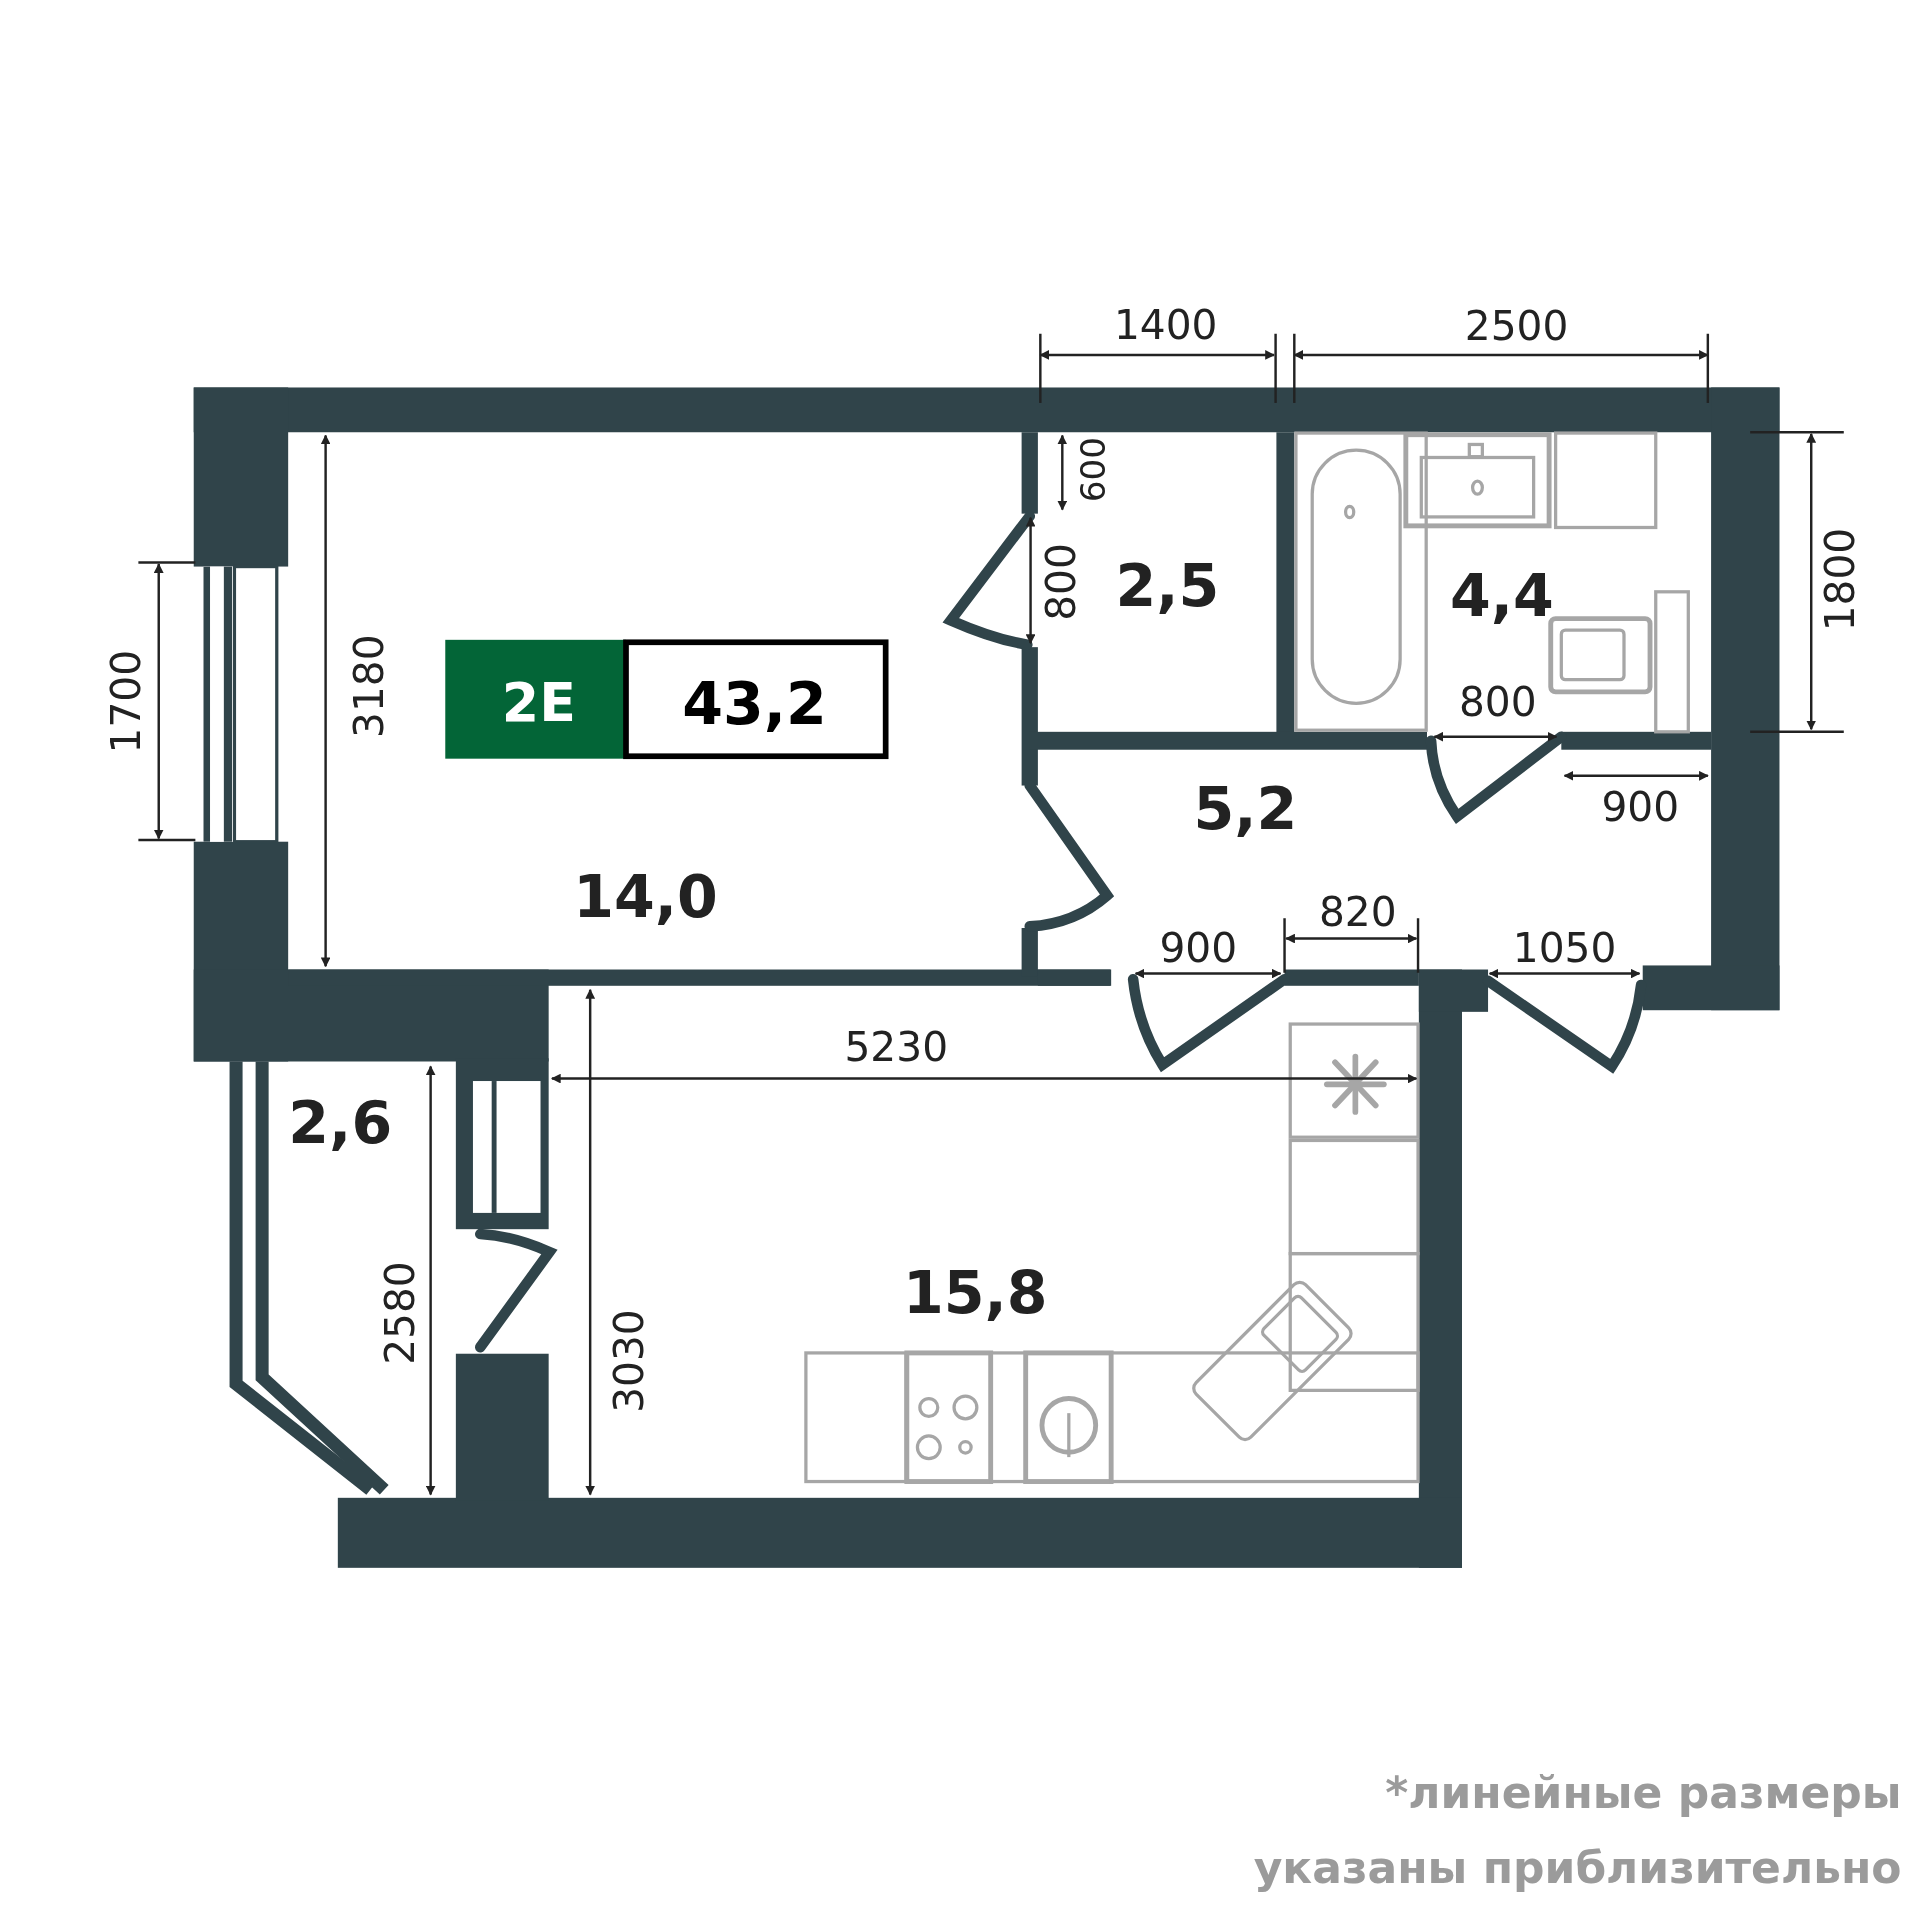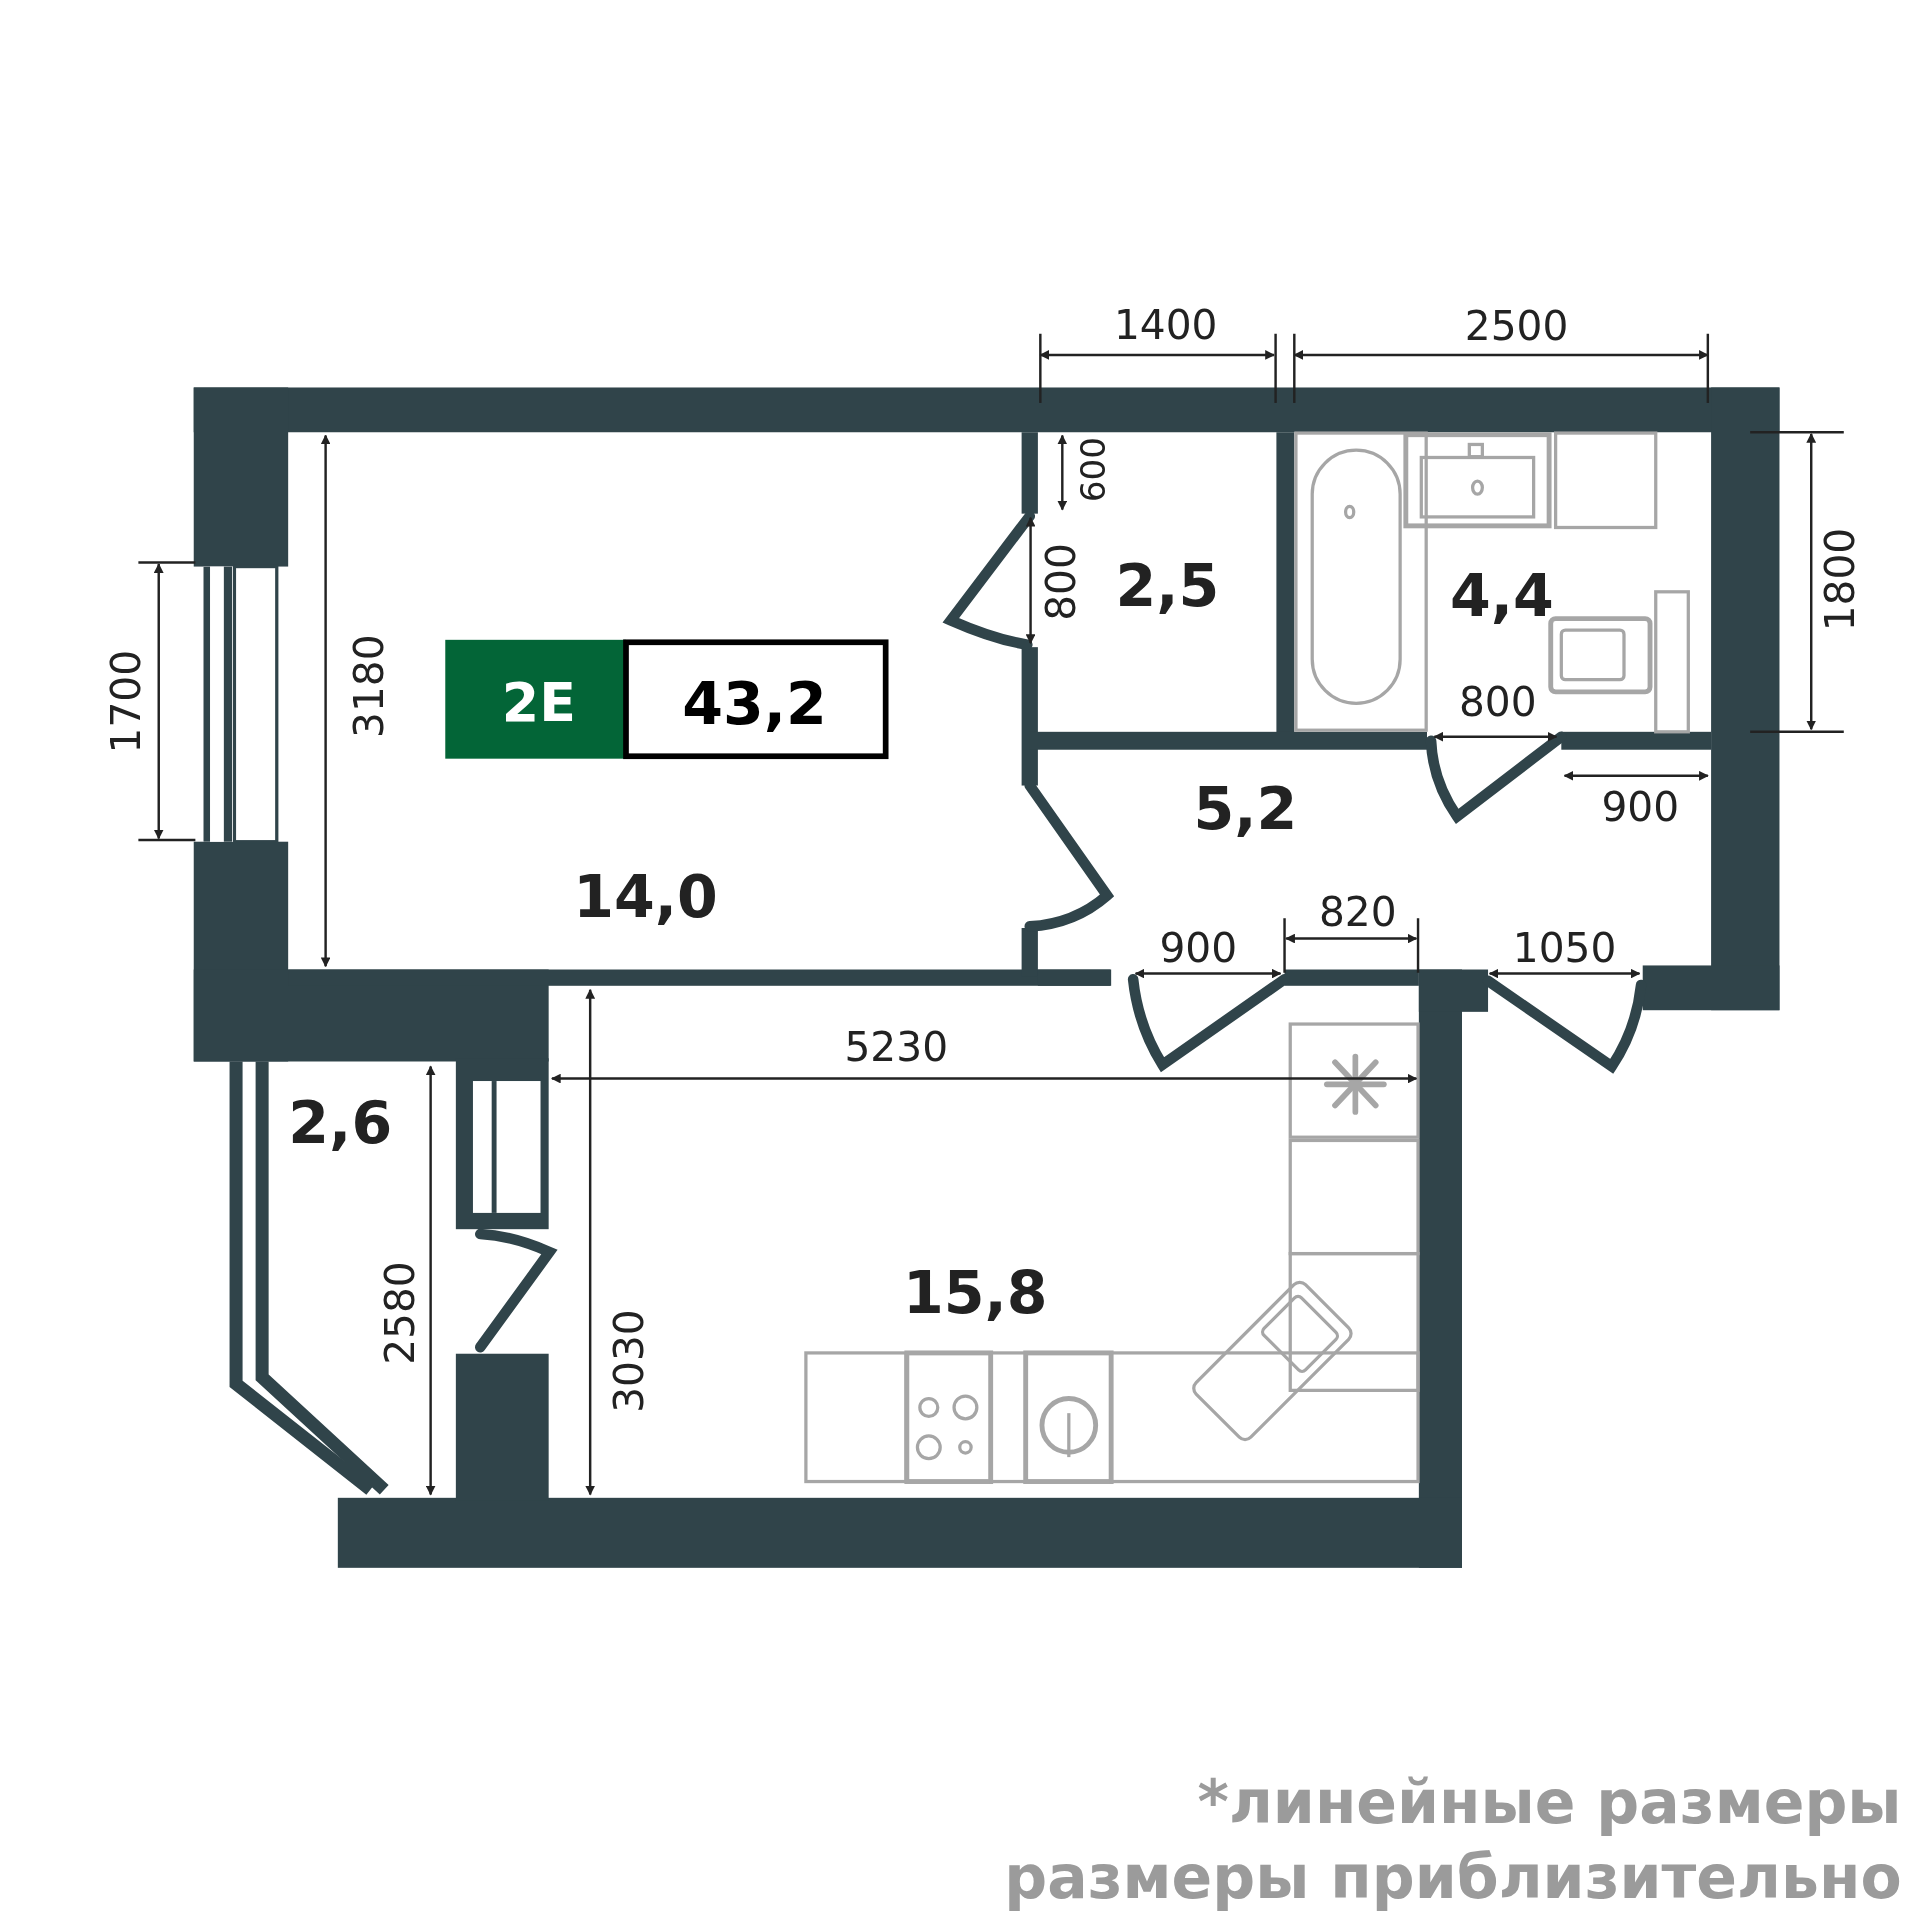--- a/index.html
+++ b/index.html
@@ -2,21 +2,21 @@
 <html style="font-size:13px"><head>
 <meta charset="utf-8">
 <style>
   html, body { margin:0; padding:0; background:#ffffff; }
   body { width:1926px; height:1926px; position:relative; overflow:hidden; font-family:"DejaVu Sans", sans-serif; }
   svg { position:absolute; left:0; top:0; }
   .dim { font-family:"DejaVu Sans", sans-serif; font-size:50px; fill:#222; font-weight:normal; }
   .area { font-family:"DejaVu Sans", sans-serif; font-size:72px; fill:#222; font-weight:bold; }
   .badge-code { font-family:"DejaVu Sans", sans-serif; font-size:66px; fill:#fff; font-weight:bold; }
   .badge-area { font-family:"DejaVu Sans", sans-serif; font-size:72px; fill:#000; font-weight:bold; }
-  .note { position:absolute; right:24.4px; font-family:"DejaVu Sans", sans-serif; font-size:60px; font-weight:bold; color:#9b9b9b; text-align:left; }
+  .note { position:absolute; right:24.4px; font-family:"DejaVu Sans", sans-serif; font-size:44px; font-weight:bold; color:#9b9b9b; text-align:left; }
 </style>
 </head>
 <body>
 
 <svg width="1926" height="1926" viewBox="0 0 2366 2366">
   <defs>
     <marker id="arr" viewBox="0 0 10 10" refX="9" refY="5" markerWidth="4" markerHeight="4" orient="auto-start-reverse">
       <path d="M0,0 L10,5 L0,10 z" fill="#222"></path>
     </marker>
   </defs>
@@ -201,14 +201,14 @@
 
   <g>
     <rect x="547" y="786" width="222" height="146" fill="#036537"></rect>
     <rect x="769" y="789" width="319" height="140" fill="#fff" stroke="#000" stroke-width="7"></rect>
     <text class="badge-code" x="662" y="886" text-anchor="middle">2E</text>
     <text class="badge-area" x="927" y="889" text-anchor="middle">43,2</text>
   </g>
 </svg>
 
 <div class="note" style="top:1767px;">*линейные размеры</div>
-<div class="note" style="top:1842px;">размеры приблизительно</div>
+<div class="note" style="top:1842px;">указаны приблизительно</div>
 
 
 </body></html>

